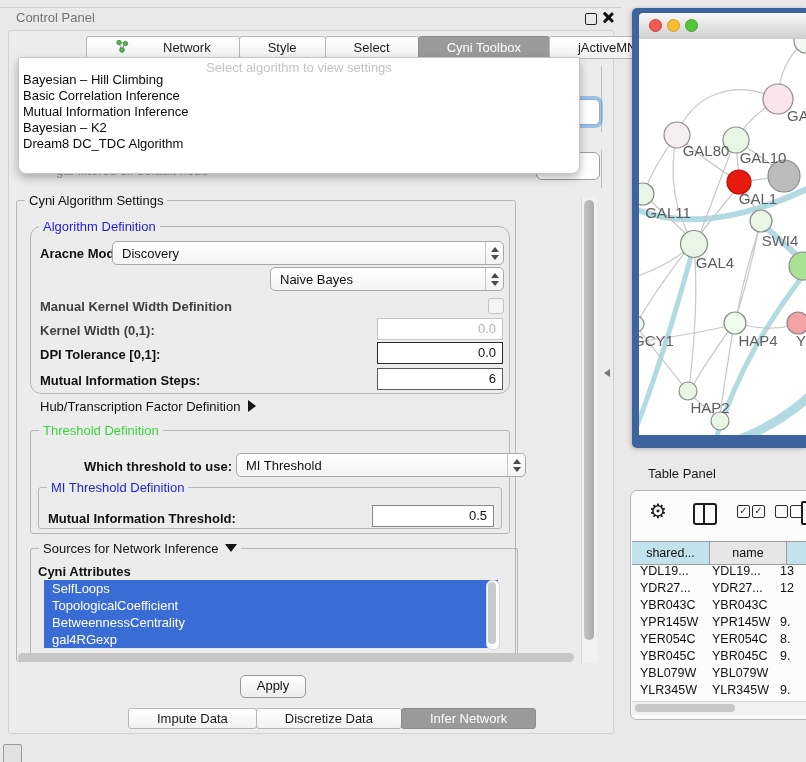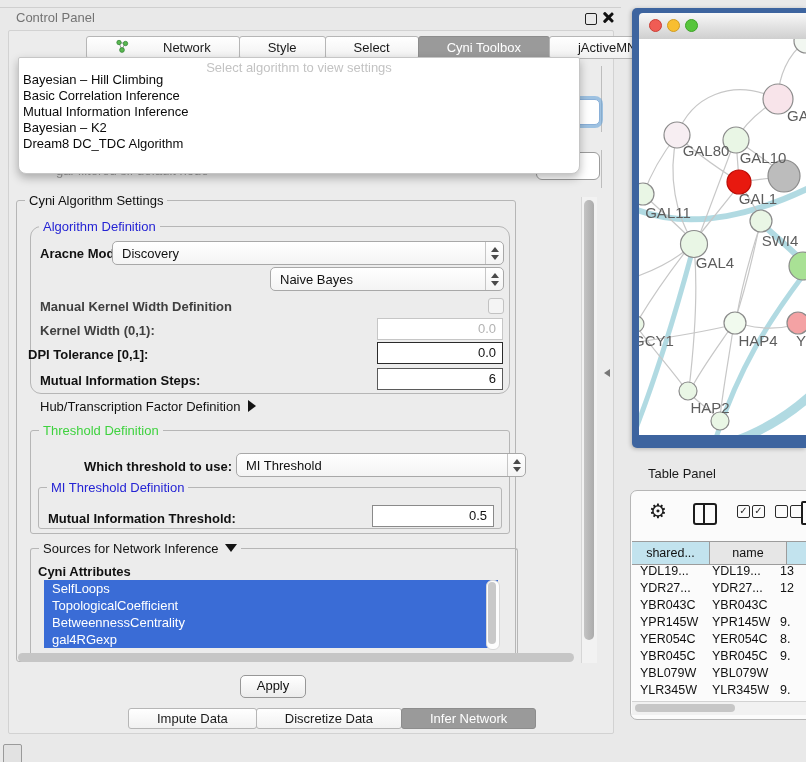--- a/index.html
+++ b/index.html
@@ -193,21 +193,21 @@
     <span>Naive Bayes</span>
     <span class="stepper">
         <span class="tri-up"></span>
         <span class="tri-dn"></span>
       </span>
   </div>
   <div class="abs b dis" style="left:40px;top:299px;">Manual Kernel Width Definition</div>
   <div class="checkbox" style="left:488px;top:298px;"></div>
   <div class="abs b dis" style="left:40px;top:323px;">Kernel Width (0,1):</div>
   <div class="field f-dis" style="left:377px;top:318px;width:126px;">0.0</div>
-  <div class="abs b" style="left:28px;top:347px;">DPI Tolerance [0,1]:</div>
+  <div class="abs b" style="left:40px;top:347px;">DPI Tolerance [0,1]:</div>
   <div class="field f-strong" style="left:377px;top:342px;width:126px;">0.0</div>
   <div class="abs b" style="left:40px;top:373px;">Mutual Information Steps:</div>
   <div class="field f-mid" style="left:377px;top:368px;width:126px;">6</div>
 
   <div class="abs" style="left:40px;top:399px;">
     <span>Hub/Transcription Factor Definition</span><span class="arrow-right"></span>
   </div>
 
   <div class="group" style="left:30px;top:430px;width:478px;height:102px;">
     <span class="gtitle green">Threshold Definition</span>

